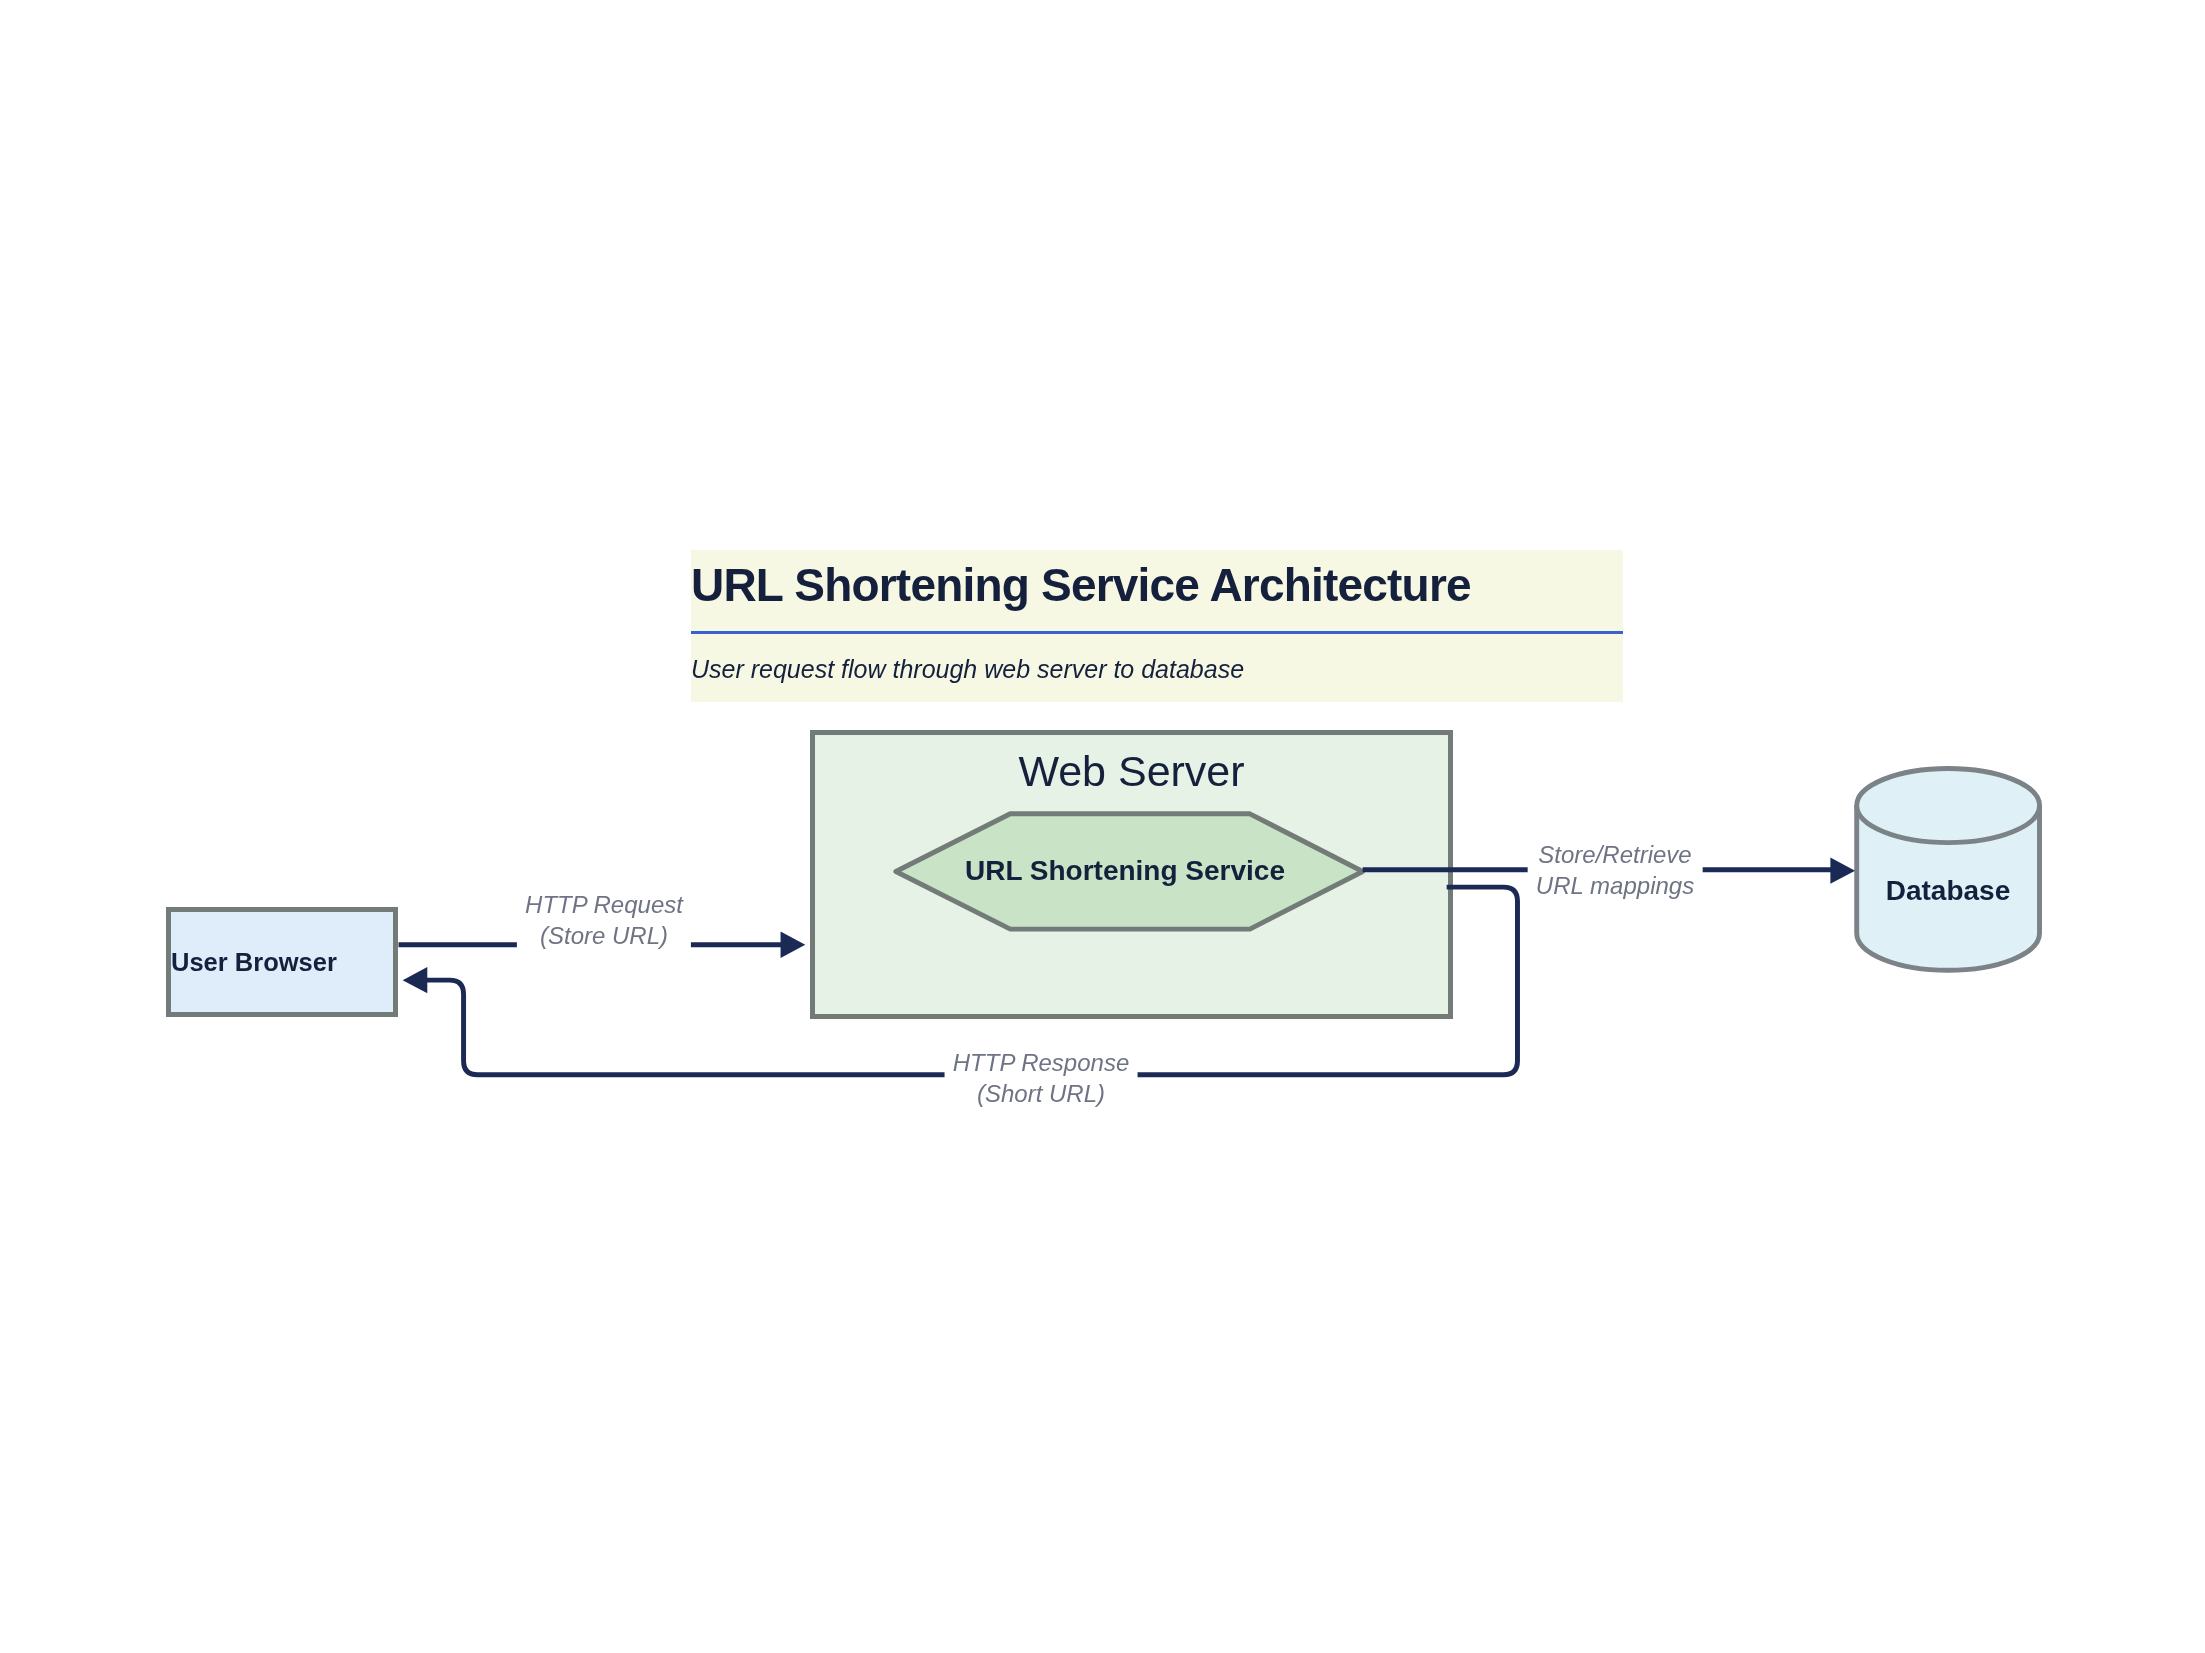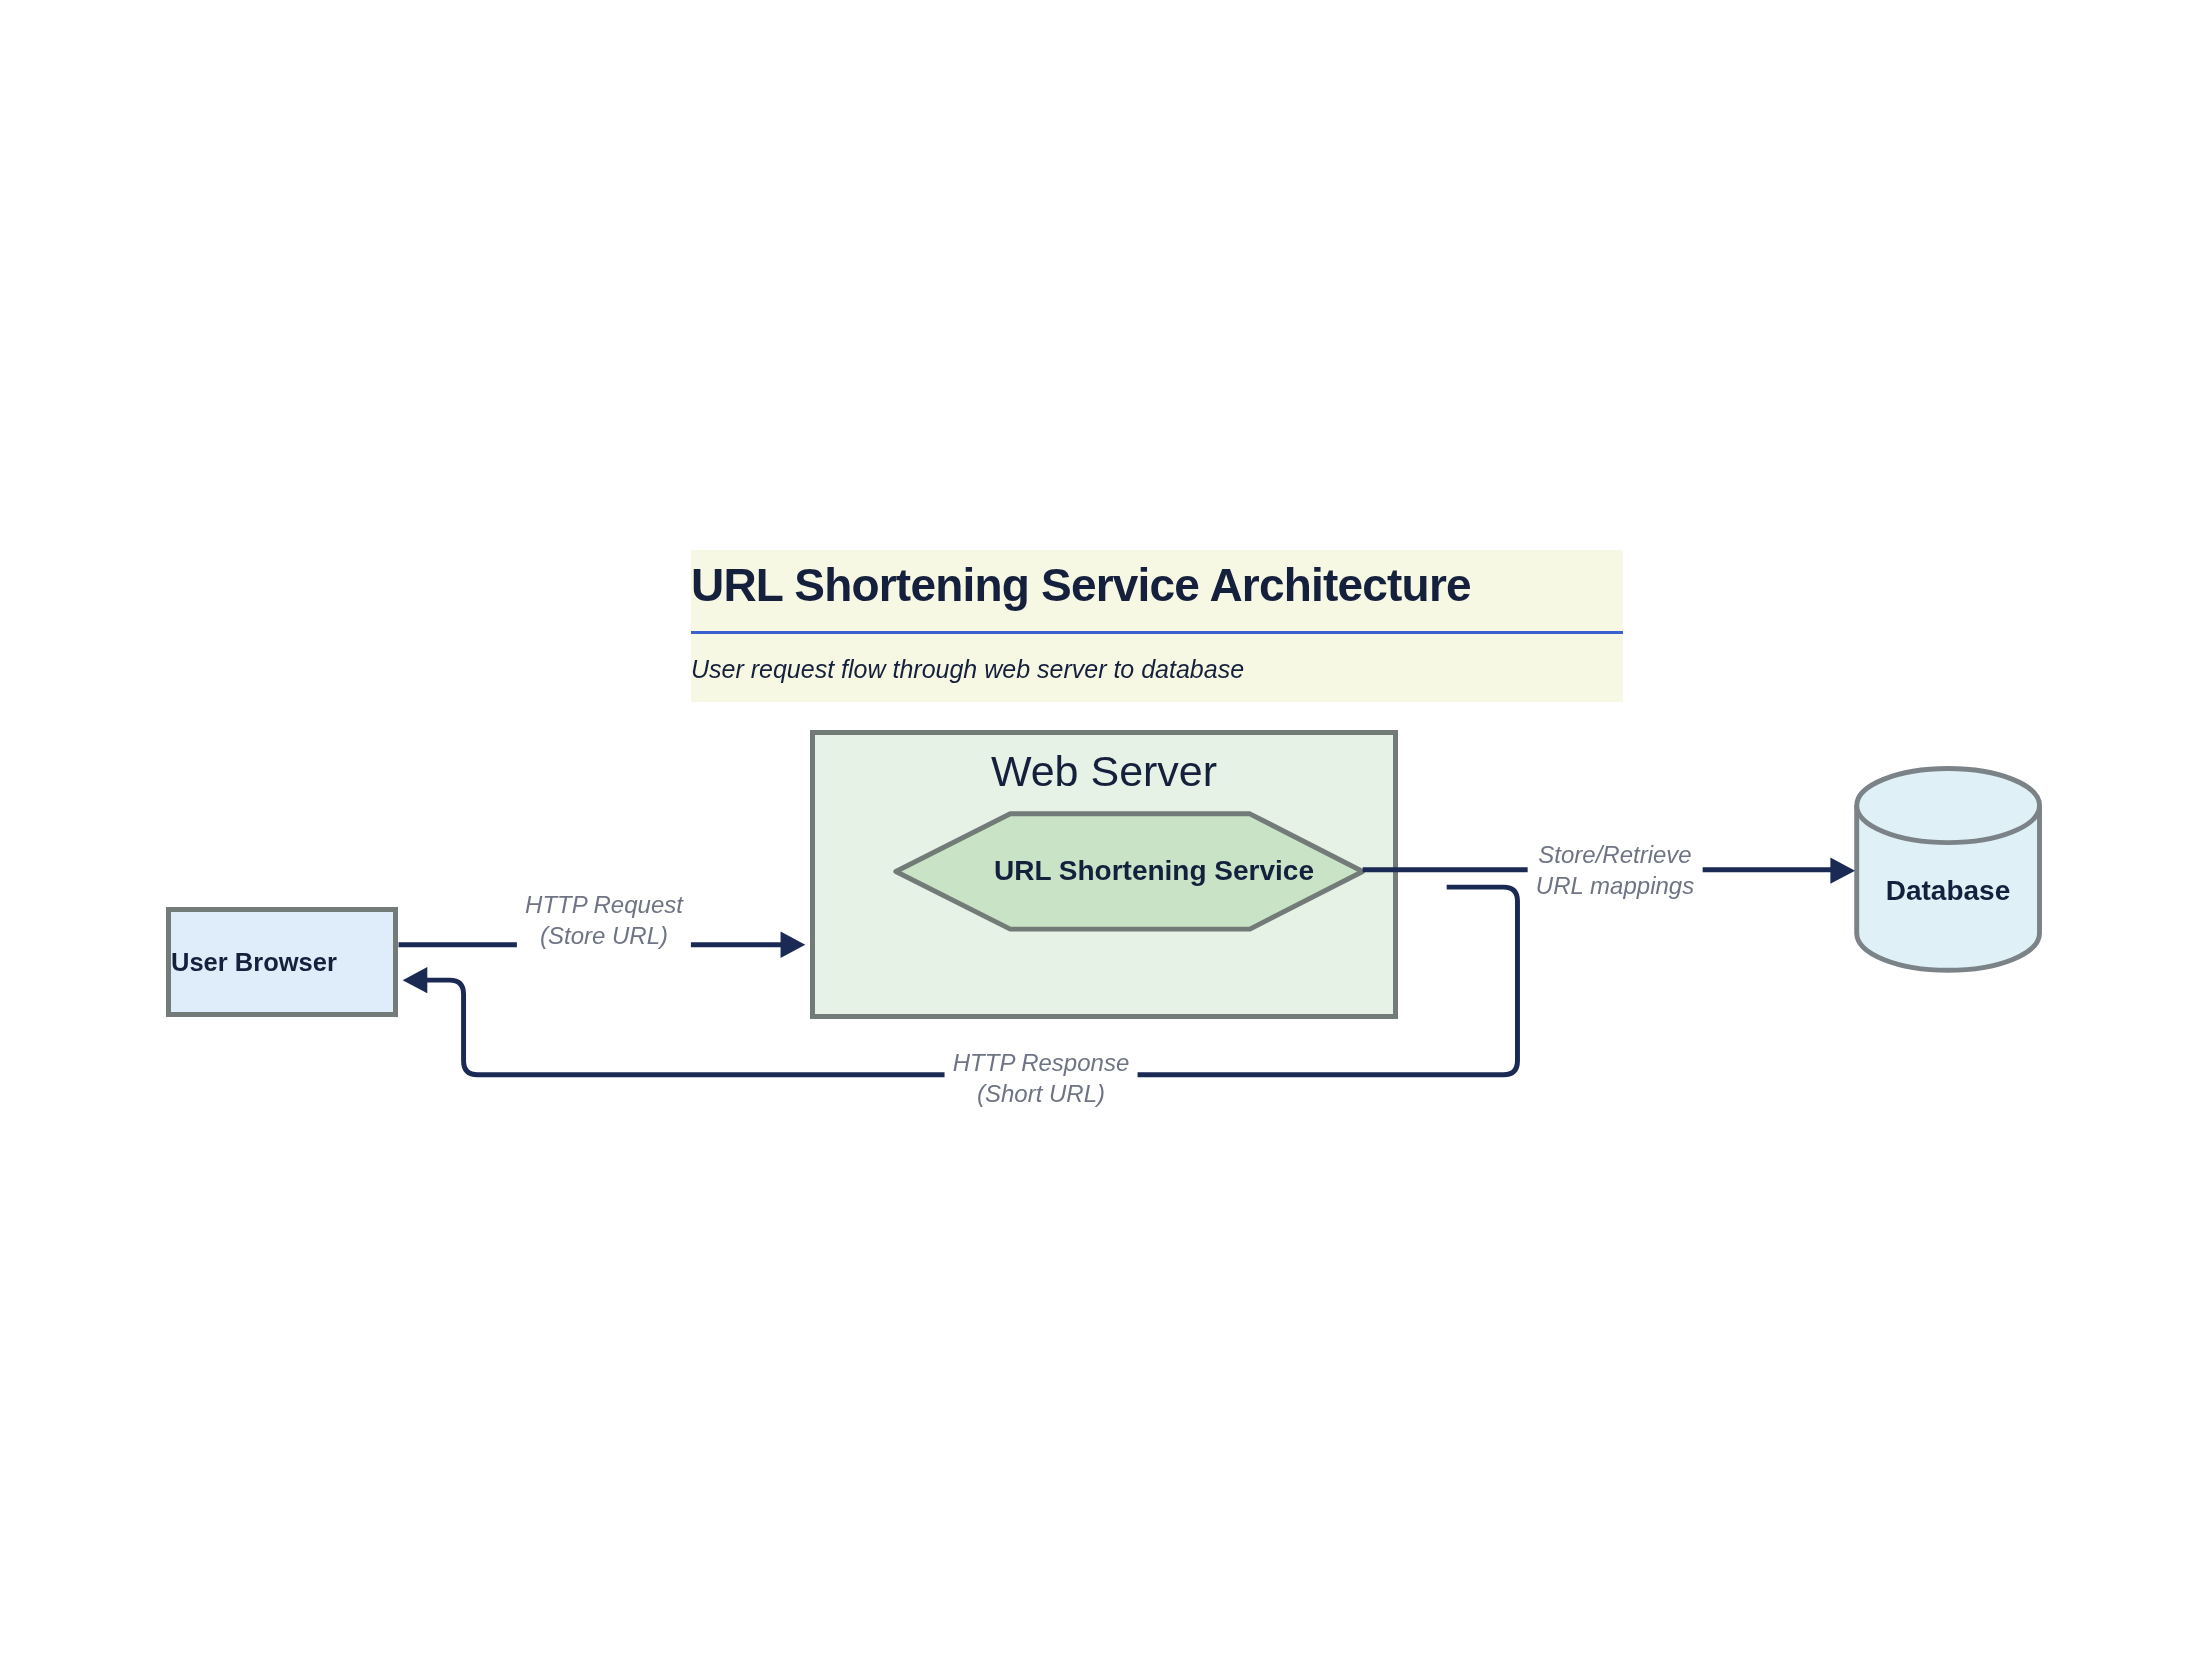--- a/index.html
+++ b/index.html
@@ -57,21 +57,21 @@
   
   .node {
     position: absolute;
     box-sizing: border-box;
     border: 5px solid var(--node-border, #737b78);
     z-index: 1;
   }
   .node-web-server {
     left: 810px;
     top: 730px;
-    width: 588px;
+    width: 643px;
     height: 289px;
     background: var(--web-server-fill, #e6f2e6);
   }
   .web-server-heading {
     margin-top: 11.5px;
     text-align: center;
     font-size: 43px;
     font-weight: 400;
     color: var(--heading-text, #15203d);
   }
@@ -121,21 +121,21 @@
   }
 
   
   .float-label {
     position: absolute;
     transform: translate(-50%, -50%);
     z-index: 3;
     text-align: center;
     white-space: nowrap;
   }
-  .hexagon-label { left: 1154px; top: 871px; font-size: 28px; }
+  .hexagon-label { left: 1125px; top: 871px; font-size: 28px; }
   .database-label { left: 1948px; top: 891px; font-size: 28px; }
   .edge-label {
     position: absolute;
     transform: translate(-50%, -50%);
     z-index: 3;
     background: #ffffff;
     padding: 0 8.2px;
     text-align: center;
     font-size: 24px;
     font-style: italic;

